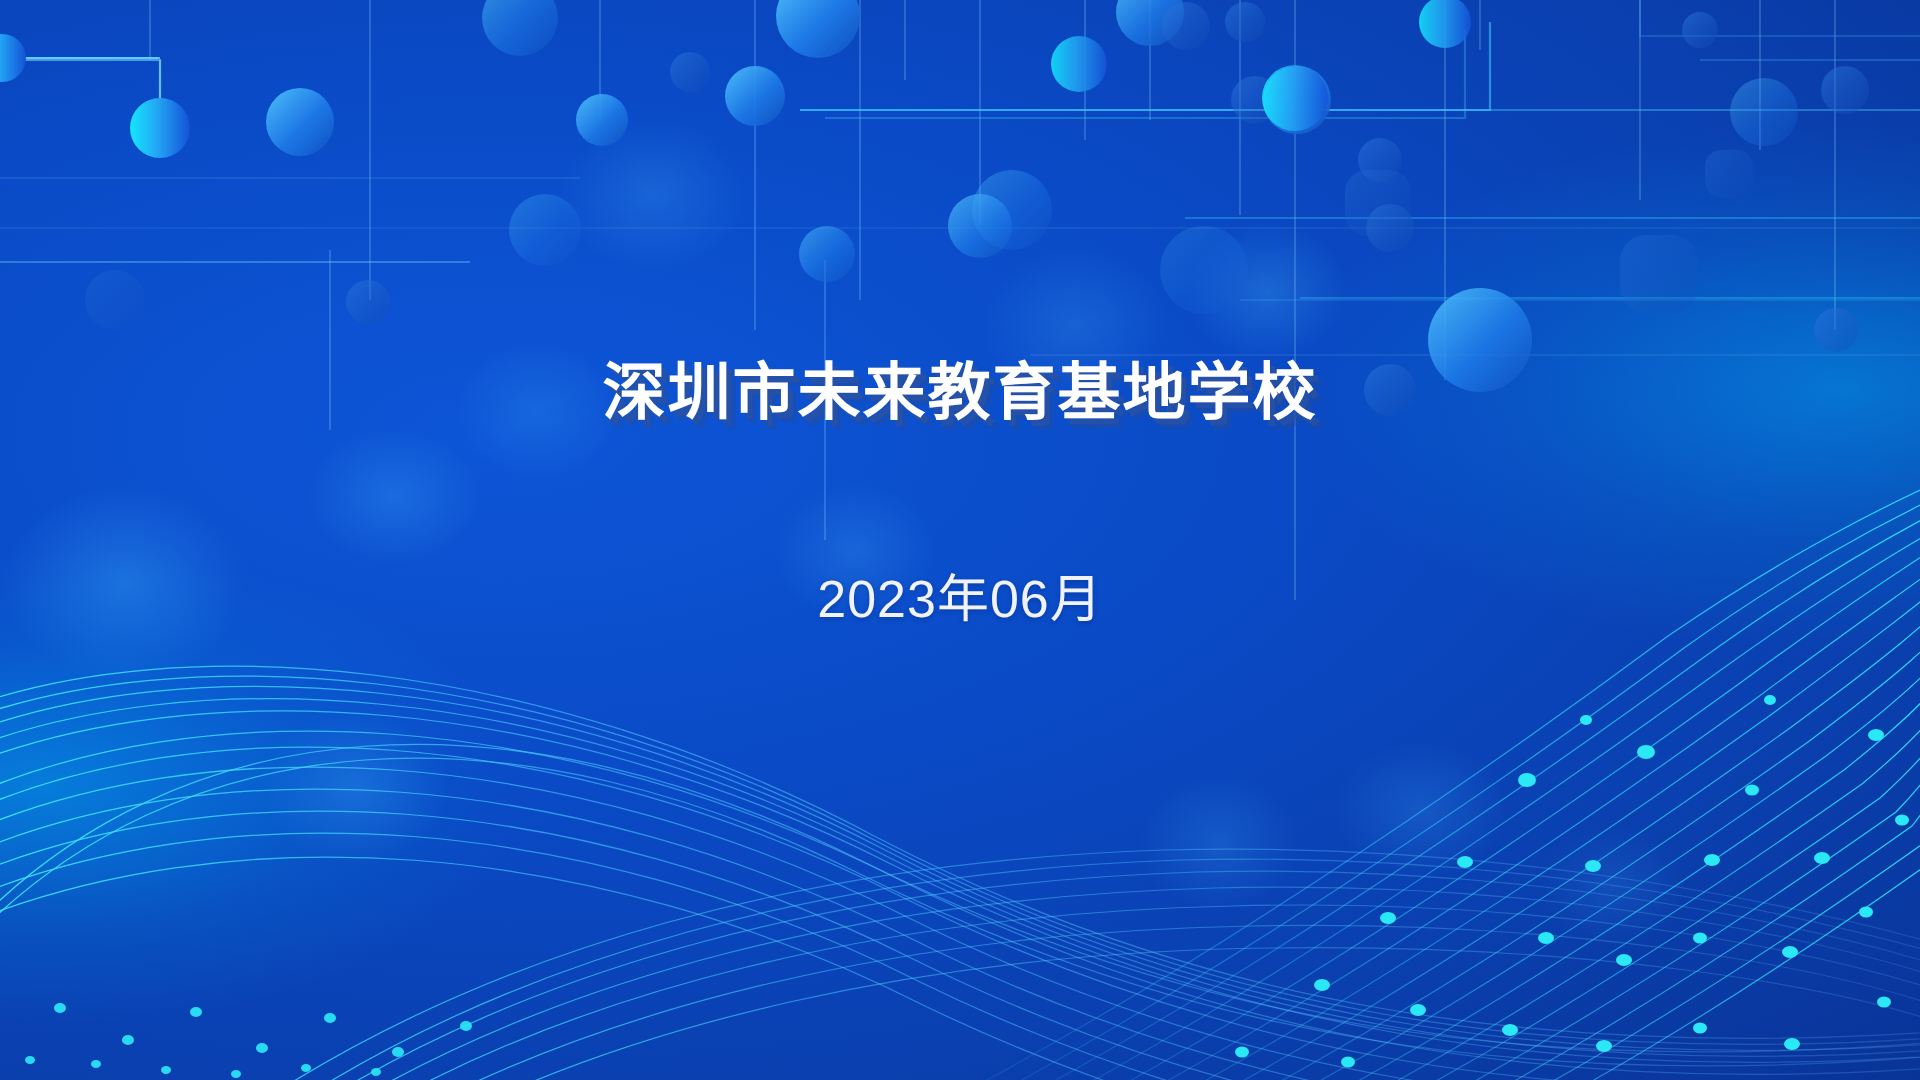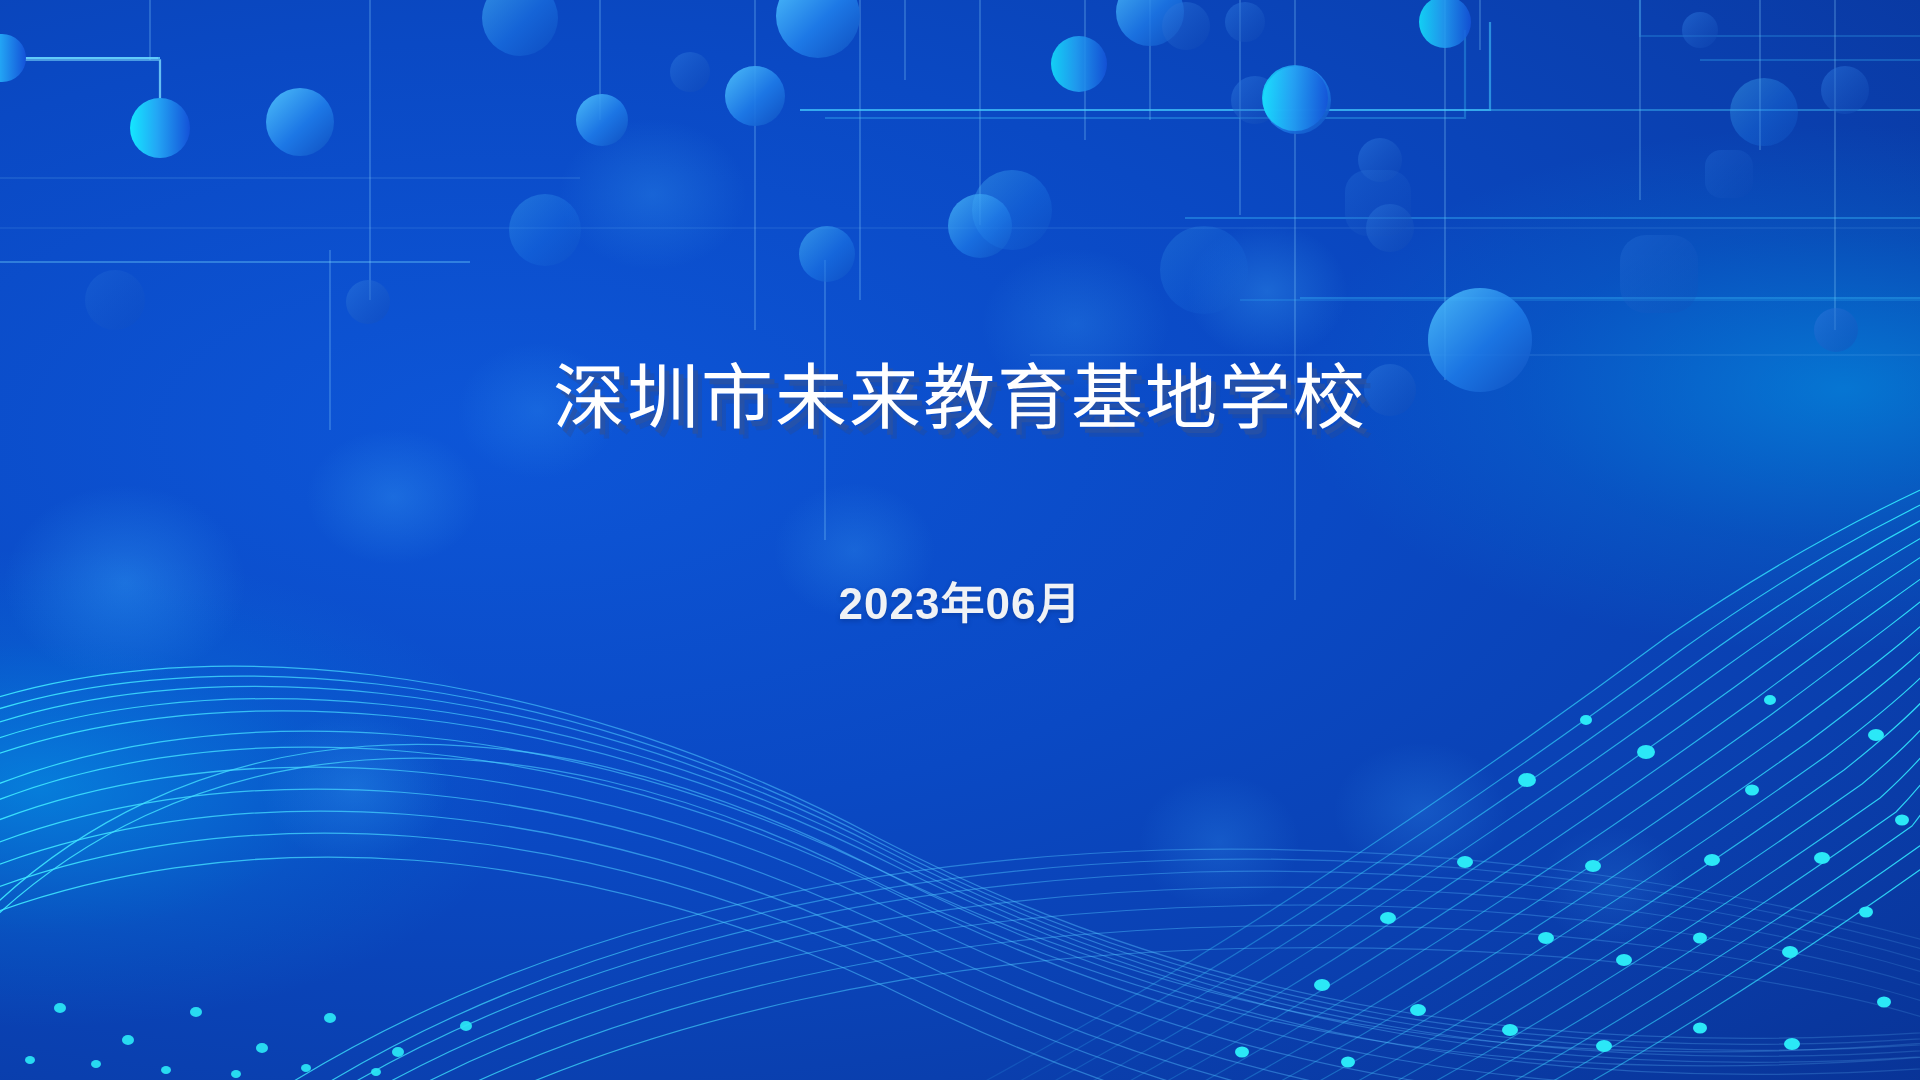--- a/index.html
+++ b/index.html
@@ -78,34 +78,34 @@
 
   .title-block {
     margin-top: 352px;
     text-align: center;
     width: 100%;
   }
 
   .title-line {
     display: block;
     color: #ffffff;
-    font-size: 72px;
-    font-weight: 400;
+    font-size: 63px;
+    font-weight: 700;
     letter-spacing: 2px;
     line-height: 1.28;
     text-shadow:
       5px 6px 0 rgba(44,82,160,.78),
       9px 10px 0 rgba(40,76,150,.38);
   }
 
   .date-line {
     margin-top: 124px;
     color: #f0f2f5;
-    font-size: 44px;
-    font-weight: 700;
+    font-size: 52px;
+    font-weight: 400;
     letter-spacing: 1px;
     text-align: center;
     width: 100%;
     text-shadow: 0 2px 5px rgba(0,30,90,.30);
   }
 </style>
 </head>
 <body>
 
 <div id="slide">

